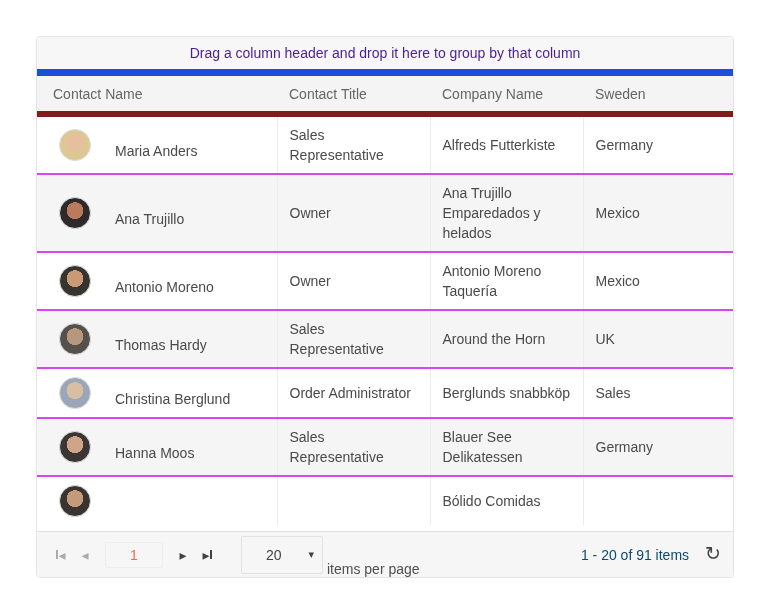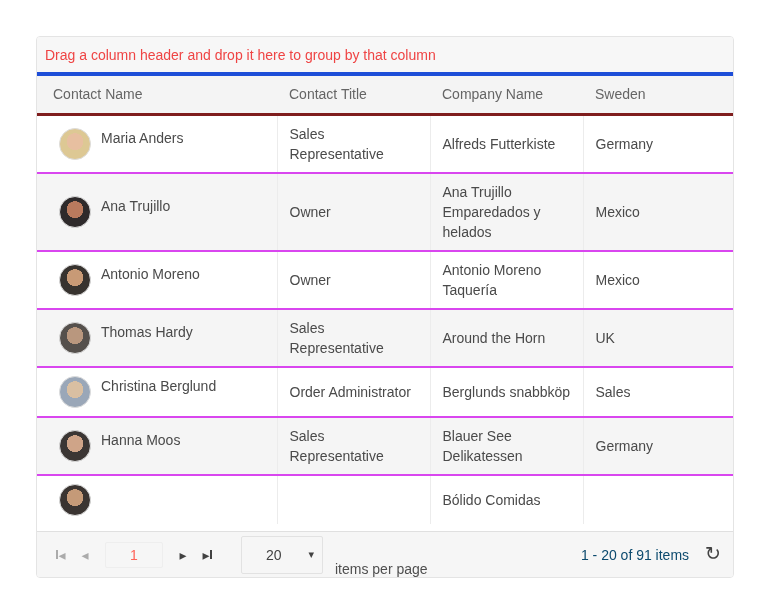--- a/index.html
+++ b/index.html
@@ -12,42 +12,42 @@
     position:absolute;left:36px;top:36px;width:698px;height:542px;
     box-sizing:border-box;
     border:1px solid #e4e4e4;border-radius:4px;
     display:flex;flex-direction:column;
     overflow:hidden;background:#fff;
     color:#4a4a4a;font-size:14px;
   }
   
   .group-panel{
     flex:0 0 39px;display:flex;align-items:center;
-    background:#f7f7f7;border-bottom:4px solid #1d4ed8;
-    padding:0 8px;box-sizing:border-box;color:#ef4444;
+    background:#f7f7f7;border-bottom:7px solid #1d4ed8;
+    padding:0 8px;box-sizing:border-box;color:#4c1d95;justify-content:center;
   }
   
   .table-wrap{flex:1 1 auto;overflow:hidden;}
   table{border-collapse:collapse;table-layout:fixed;width:696px;}
   thead th{
     height:38px;box-sizing:border-box;
     background:#f4f4f4;color:#656565;font-weight:normal;
-    text-align:left;padding:9px 12px;border-bottom:3px solid #7f1d1d;
+    text-align:left;padding:9px 12px;border-bottom:6px solid #7f1d1d;
     white-space:nowrap;overflow:hidden;
   }
   thead th.first{padding-left:16px;}
   tbody td{
     box-sizing:border-box;padding:8px 12px;line-height:20px;
     border-top:2px solid #d946ef;vertical-align:middle;
     word-wrap:break-word;
   }
   tbody tr:first-child td{border-top:none;}
   tbody td + td{border-left:1px solid #ececec;}
   tbody tr:nth-child(even){background:#f5f5f5;}
-  .name-cell{display:flex;align-items:flex-start;gap:10px;padding-left:10px;}
+  .name-cell{display:flex;align-items:flex-end;gap:24px;padding-left:10px;}
   .avatar{
     flex:0 0 auto;width:32px;height:32px;border-radius:50%;
     border:1px solid #ddd;box-sizing:border-box;
   }
   
   .pager{
     flex:0 0 38px;display:flex;align-items:center;
     background:#f6f6f6;border-top:1px solid #e0e0e0;
     padding:0 12px;box-sizing:border-box;color:#58595b;
   }
@@ -57,21 +57,21 @@
   }
   .pbtn.disabled{color:#ababab;}
   .pbtn .bar{width:2px;height:9px;background:currentColor;}
   .pbtn .tri{line-height:1;}
   .page-current{
     min-width:56px;height:24px;margin:0 8px;
     display:inline-flex;align-items:center;justify-content:center;
     border:1px solid #eeeeee;border-radius:2px;cursor:pointer;
   }
   .pagesize{
-    width:82px;height:38px;margin-left:22px;margin-right:12px;
+    width:82px;height:38px;margin-left:22px;margin-right:4px;
     display:inline-flex;align-items:center;box-sizing:border-box;
     border:1px solid #e2e2e2;border-radius:2px;
     padding:0 8px 0 24px;cursor:pointer;color:#424242;
   }
   .pagesize .caret{margin-left:auto;font-size:11px;color:#424242;}
   .psl{color:#4f4f4f;margin-top:29px;}
   .spacer{flex:1 1 auto;}
   .pinfo{color:#0c4a6e;}
   .refresh{
     margin-left:16px;font-size:19px;line-height:1;color:#424242;cursor:pointer;

